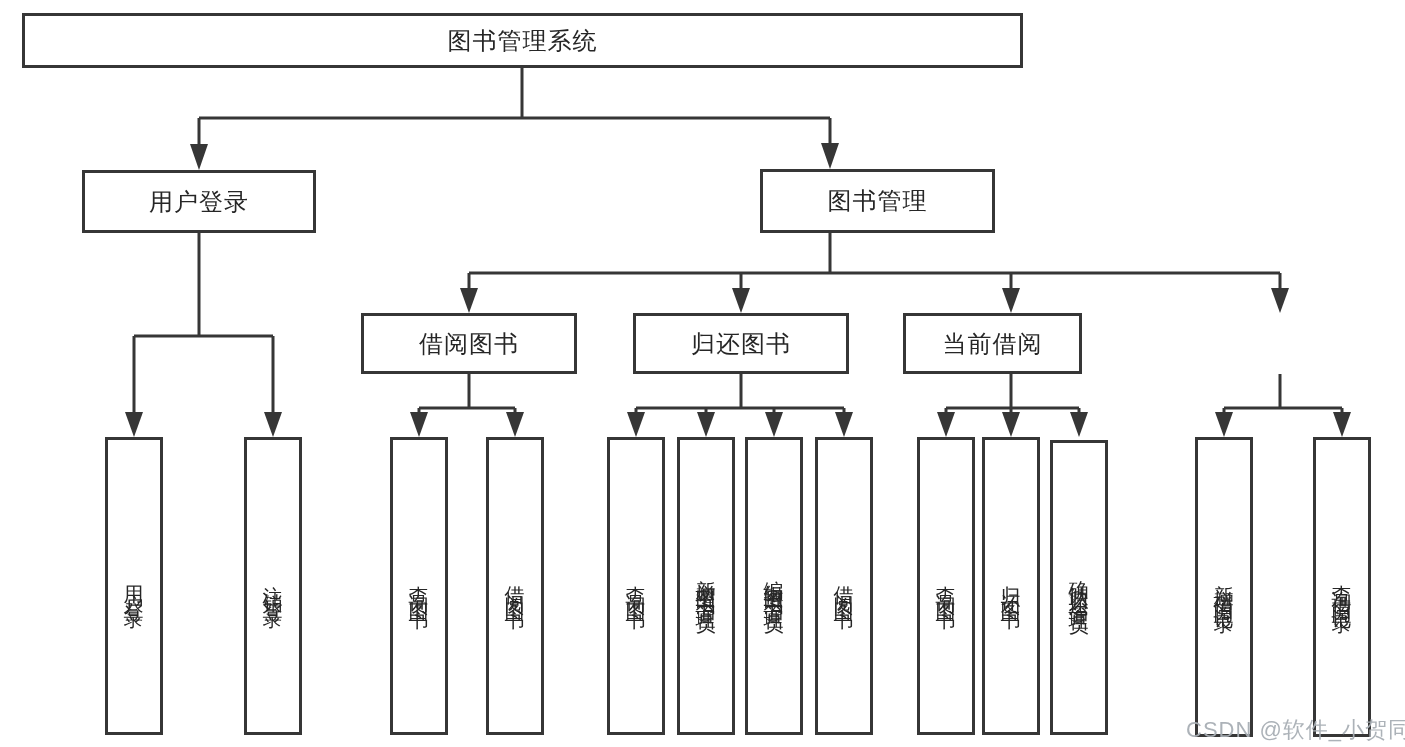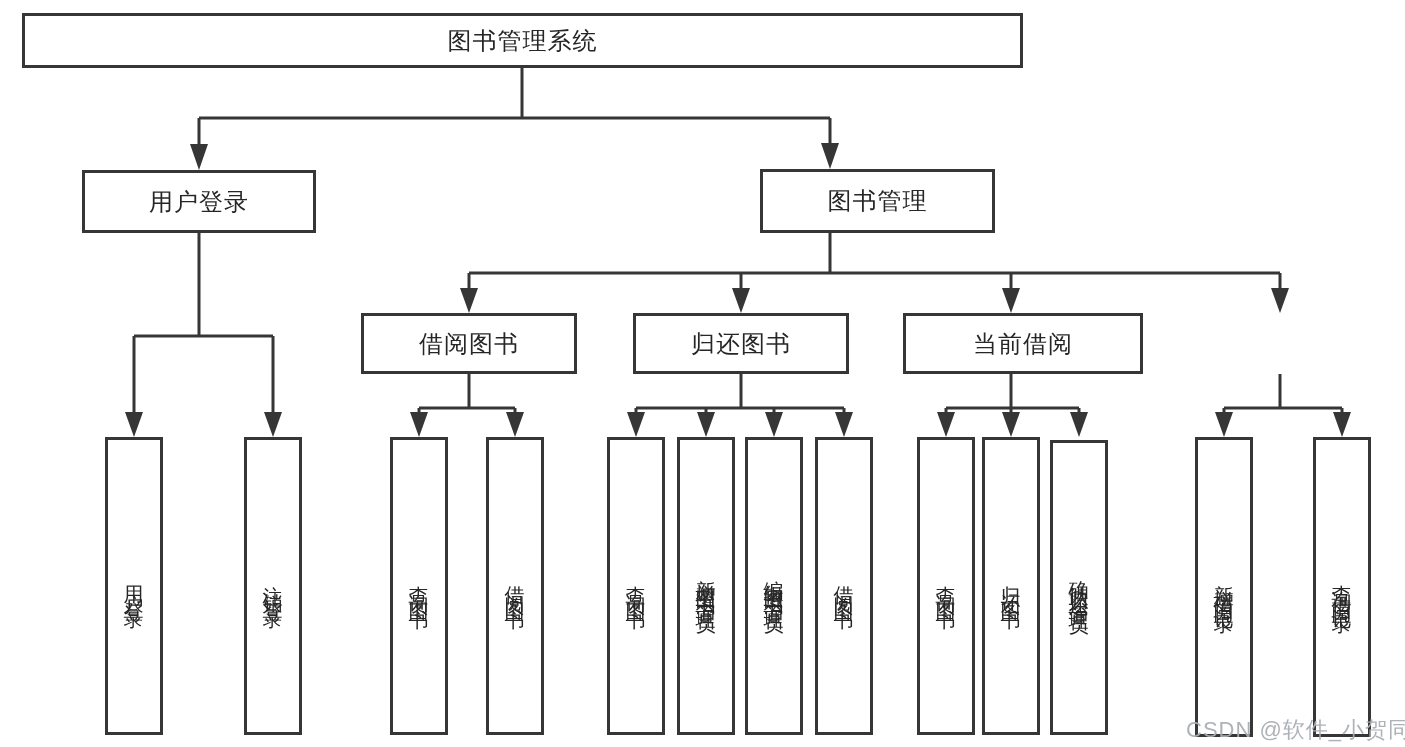--- a/index.html
+++ b/index.html
@@ -119,21 +119,21 @@
   <div class="box" style="left:712px; top:169px; width:235px; height:64px;margin-left:48px;">
     <span>图书管理</span>
   </div>
 
   <div class="box" style="left:361px; top:313px; width:216px; height:61px;">
     <span>借阅图书</span>
   </div>
   <div class="box" style="left:633px; top:313px; width:216px; height:61px;">
     <span>归还图书</span>
   </div>
-  <div class="box" style="left:903px; top:313px; width:240px; height:61px;">
+  <div class="box" style="left:903px; top:313px; width:179px; height:61px;">
     <span>当前借阅</span>
   </div>
 
   <div class="vbox" style="left:105px; top:437px; width:58px; height:298px;">
     <span>用户登录</span>
   </div>
   <div class="vbox" style="left:244px; top:437px; width:58px; height:298px;">
     <span>注销登录</span>
   </div>
 

